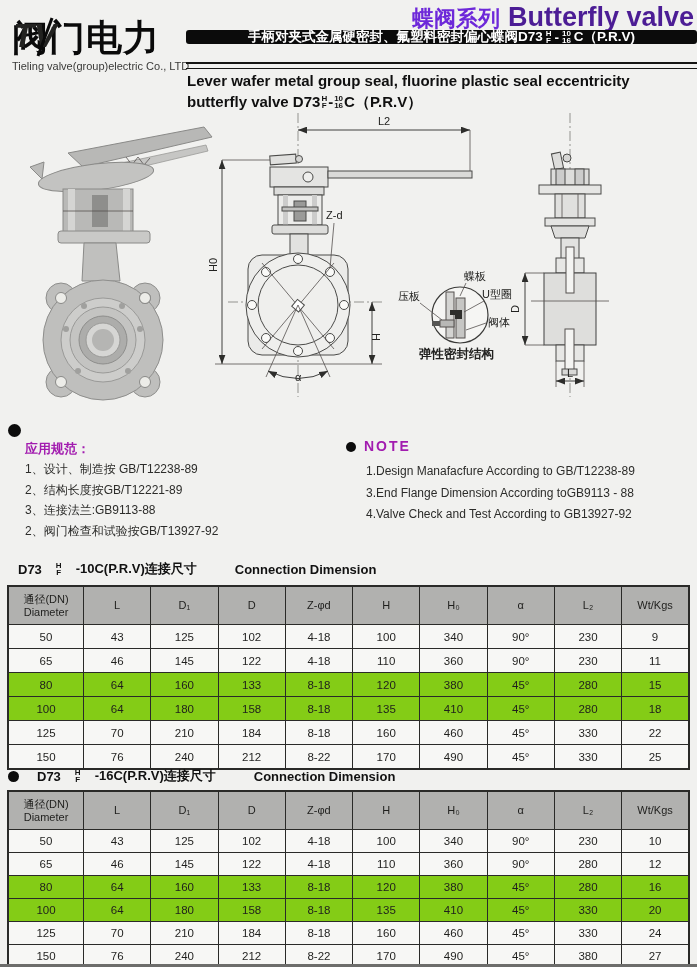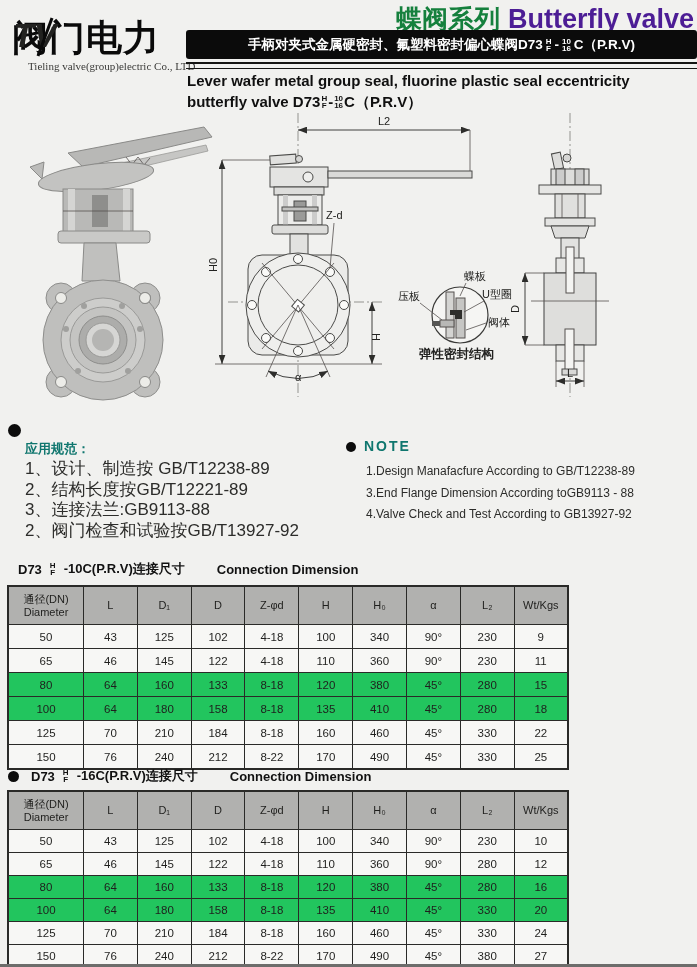--- a/index.html
+++ b/index.html
@@ -3,61 +3,61 @@
 <meta charset="utf-8">
 <style>
   html,body{margin:0;padding:0;background:#888;}
   .page{position:relative;width:697px;height:967px;background:#f1f1ef;
         font-family:"Liberation Sans",sans-serif;color:#1c1c1a;overflow:hidden;}
   
   .logo-block{position:absolute;left:12px;top:18px;}
   .logo-row{display:flex;align-items:flex-end;}
   .logo-mark{width:60px;height:44px;}
   .brand{font-size:36px;font-weight:bold;letter-spacing:1px;line-height:40px;color:#0a0a0a;}
-  .company{font-size:11px;color:#3a3a38;margin-top:2px;margin-left:16px;font-family:Liberation Serif, serif;}
+  .company{font-size:11px;color:#3a3a38;margin-top:2px;margin-left:0;}
   .series{position:absolute;top:2px;right:3px;display:flex;align-items:baseline;gap:8px;}
-  .series .cn{font-size:26px;font-weight:bold;color:#15803d;}
+  .series .cn{font-size:22px;font-weight:bold;color:#6d28d9;}
   .series .en{font-size:27px;font-weight:bold;color:#4c1d95;}
-  .banner{position:absolute;left:186px;top:30px;width:511px;height:29px;background:#0b0b0b;
+  .banner{position:absolute;left:186px;top:30px;width:511px;height:14px;background:#0b0b0b;
           color:#fff;display:flex;align-items:center;justify-content:center;
           font-size:13.5px;font-weight:bold;border-radius:3px;gap:3px;}
   .rule2{position:absolute;left:186px;top:62px;width:511px;height:4px;
          border-top:2px solid #151513;border-bottom:1px solid #151513;}
   .subtitle{position:absolute;left:187px;top:70px;font-size:15px;font-weight:bold;
             line-height:21px;color:#101010;}
   .sub-line2{display:flex;align-items:center;gap:1px;}
   .frac{display:inline-flex;flex-direction:column;align-items:center;
         line-height:7px;font-size:8px;font-weight:bold;}
   .frac i{font-style:normal;}
   
   svg{position:absolute;overflow:visible;}
   svg text{font-family:"Liberation Sans",sans-serif;fill:#222220;}
   .dim{stroke:#2d2d2b;stroke-width:0.9;fill:none;}
   .thin{stroke:#55514f;stroke-width:0.8;fill:none;}
   .cl{stroke:#6a6a68;stroke-width:0.7;fill:none;stroke-dasharray:10 3 2 3;}
   
   .bullet{position:absolute;border-radius:50%;background:#0c0c0c;}
-  .note-title{position:absolute;font-weight:bold;color:#0f766e;}
+  .note-title{position:absolute;font-weight:bold;color:#a21caf;}
   .note-items{position:absolute;color:#2c2c2a;}
   .note-items div{white-space:nowrap;}
   
   .tbl-title{position:absolute;font-size:13px;font-weight:bold;display:flex;
-             align-items:center;gap:8px;color:#111;}
+             align-items:center;gap:14px;color:#111;}
   .tbl-title .en{margin-left:24px;}
   .bullet-sm{width:11px;height:11px;border-radius:50%;background:#0c0c0c;margin-right:4px;}
-  table.dims{position:absolute;left:7px;width:562px;border-collapse:collapse;
+  table.dims{position:absolute;left:7px;width:683px;border-collapse:collapse;
              table-layout:fixed;border:2px solid #2a2a28;}
   .dims th,.dims td{border:1.4px solid #2a2a28;text-align:center;vertical-align:middle;
                     padding:0;color:#1f1f1d;font-weight:normal;}
   .dims thead th{background:#b1b1af;height:37px;white-space:pre-line;
                  font-size:11px;line-height:13px;}
   .dims th:first-child{width:74px;}
   .dims td{height:23px;background:#f7f7f5;font-size:11.5px;}
   #t2 td{height:22px;}
-  .dims tr.shaded td{background:#22c55e;margin-left:26px;}
+  .dims tr.shaded td{background:#84cc16;margin-left:26px;}
   #t1{top:585px;}#t2{top:790px;}
   #t1-title{left:18px;top:560px;}#t2-title{left:8px;top:767px;}
   .bottom-edge{position:absolute;left:0;bottom:0;width:697px;height:3px;background:#6d6d6b;}
 </style>
 </head>
 <body>
 
 <div class="page">
 
   <div class="logo-block">
@@ -269,21 +269,21 @@
     <line x1="24" y1="49" x2="46" y2="66" class="thin"></line>
     <text x="86" y="44" font-size="11">U型圈</text>
     <line x1="88" y1="47" x2="68" y2="58" class="thin"></line>
     <text x="92" y="72" font-size="11">阀体</text>
     <line x1="90" y1="69" x2="70" y2="76" class="thin"></line>
     <text x="23" y="104" font-size="12.5" font-weight="bold">弹性密封结构</text>
   </svg>
 
   <div class="bullet" style="left:8px;top:424px;width:13px;height:13px;"></div>
   <div class="note-title" style="left:25px;top:440px;font-size:13px;">应用规范：</div>
-  <div class="note-items" style="left:25px;top:459px;font-size:17px;line-height:20.5px;">
+  <div class="note-items" style="left:25px;top:459px;font-size:12px;line-height:20.5px;">
     <div>1、设计、制造按 GB/T12238-89</div>
     <div>2、结构长度按GB/T12221-89</div>
     <div>3、连接法兰:GB9113-88</div>
     <div>2、阀门检查和试验按GB/T13927-92</div>
   </div>
 
   <div class="bullet" style="left:346px;top:442px;width:10px;height:10px;"></div>
   <div class="note-title" style="left:364px;top:438px;font-size:14px;letter-spacing:2px;">NOTE</div>
   <div class="note-items" style="left:366px;top:461px;font-size:12px;line-height:21.5px;">
     <div>1.Design Manafacfure According to GB/T12238-89</div>

